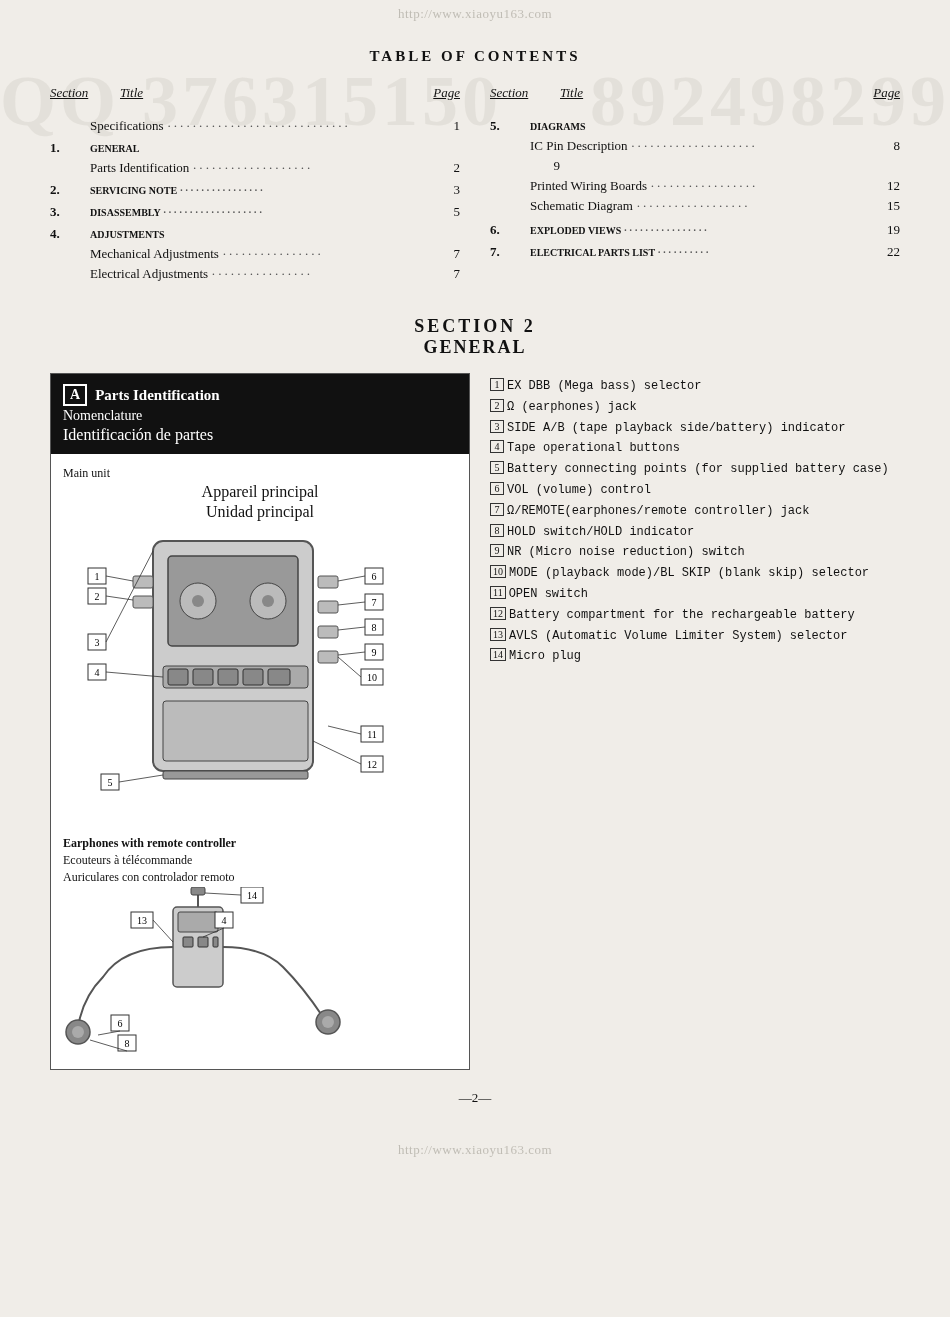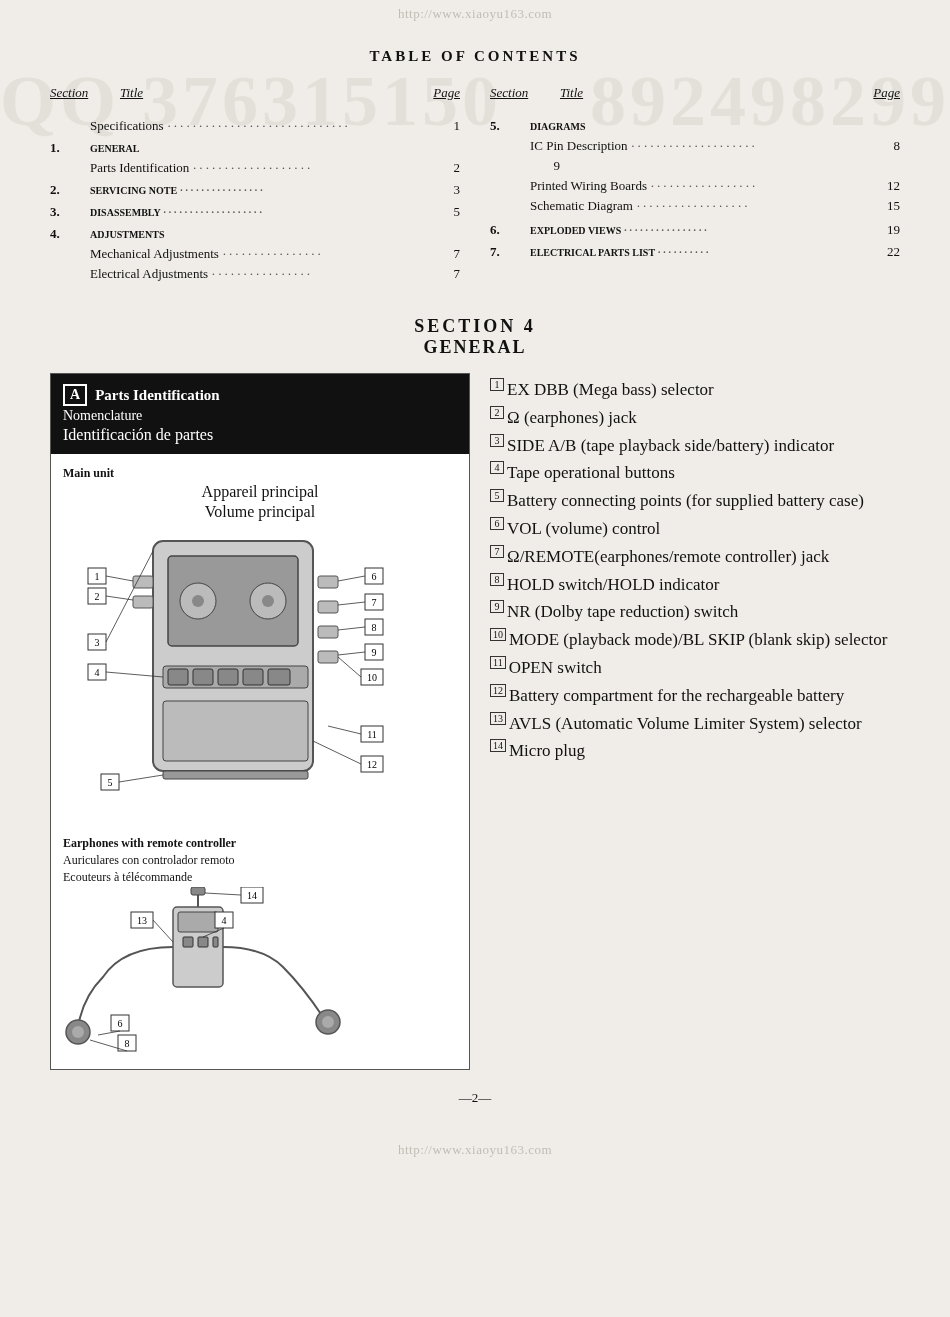--- a/index.html
+++ b/index.html
@@ -175,21 +175,21 @@
     .parts-diagram-header .header-title {
       font-size: 15px;
       font-weight: bold;
     }
 
     .parts-diagram-body {
       padding: 12px;
     }
 
     .main-unit-label {
-      font-weight: bold;
+      font-weight: normal;
       font-size: 12px;
       margin-bottom: 2px;
     }
 
     .main-unit-label-sub {
       font-size: 16px;
       margin-bottom: 2px;
       text-align: center;
     }
 
@@ -228,22 +228,23 @@
       display: inline-block;
       padding: 0 2px;
       font-size: 10px;
       min-width: 14px;
       text-align: center;
       margin-right: 3px;
     }
 
     .parts-list-text {
       flex: 1;
-      font-size: 17px;
+      font-size: 12px;
       line-height: 1.4;
+      font-family: Liberation Mono, monospace;
     }
 
     .page-number {
       text-align: center;
       font-size: 13px;
       margin-top: 20px;
       margin-bottom: 10px;
     }
 
     .inline-dots {
@@ -357,41 +358,41 @@
 
       <div class="toc-entry" style="margin-top:6px;">
         <span class="toc-section-num" style="font-weight:bold;">7.</span>
         <span class="toc-title-text toc-title-bold">ELECTRICAL  PARTS  LIST <span class="inline-dots">··········</span></span>
         <span class="toc-page-num">22</span>
       </div>
     </div>
   </div>
 
   <div class="section-heading">
-    <div class="section-heading-title">SECTION  4</div>
+    <div class="section-heading-title">SECTION  2</div>
     <div class="section-heading-sub">GENERAL</div>
   </div>
 
   <div class="parts-section">
 
     <div class="parts-diagram-box">
 
       <div class="parts-diagram-header">
         <div style="display:flex;align-items:center;">
           <span class="letter-a" style="border:2px solid #fff;padding:1px 5px;font-weight:bold;font-size:14px;margin-right:8px;">A</span>
           <span class="header-title" style="font-size:15px;font-weight:bold;">Parts Identification</span>
         </div>
         <div style="font-size:14px;margin-top:2px;">Nomenclature</div>
         <div style="font-size:16px;margin-top:2px;">Identificación de partes</div>
       </div>
 
       <div class="parts-diagram-body">
         <div class="main-unit-label">Main unit</div>
         <div class="main-unit-label-sub">Appareil principal</div>
-        <div class="main-unit-label-sub">Volume principal</div>
+        <div class="main-unit-label-sub">Unidad principal</div>
 
         <div style="position:relative;width:380px;height:280px;margin:5px 0;">
           <svg viewBox="0 0 380 280" width="380" height="280">
 
             <rect x="90" y="15" width="160" height="230" rx="10" ry="10" fill="#ccc" stroke="#555" stroke-width="2"></rect>
 
             <rect x="105" y="30" width="130" height="90" rx="4" fill="#999" stroke="#444" stroke-width="1.5"></rect>
 
             <circle cx="135" cy="75" r="18" fill="#bbb" stroke="#444" stroke-width="1"></circle>
             <circle cx="205" cy="75" r="18" fill="#bbb" stroke="#444" stroke-width="1"></circle>
@@ -461,22 +462,22 @@
             <line x1="298" y1="208" x2="265" y2="200" stroke="#333" stroke-width="0.8"></line>
 
             <rect x="298" y="230" width="22" height="16" fill="white" stroke="#333" stroke-width="1"></rect>
             <text x="309" y="242" text-anchor="middle" font-size="10" fill="#000">12</text>
             <line x1="298" y1="238" x2="250" y2="215" stroke="#333" stroke-width="0.8"></line>
           </svg>
         </div>
 
         <div class="earphones-section">
           <div class="earphones-label">Earphones with remote controller</div>
+          <div class="earphones-label-sub">Ecouteurs à télécommande</div>
           <div class="earphones-label-sub">Auriculares con controlador remoto</div>
-          <div class="earphones-label-sub">Ecouteurs à télécommande</div>
 
           <div style="position:relative;width:380px;height:170px;">
             <svg viewBox="0 0 380 170" width="380" height="170">
 
               <rect x="110" y="20" width="50" height="80" rx="4" fill="#ccc" stroke="#555" stroke-width="1.5"></rect>
               <rect x="115" y="25" width="40" height="20" rx="2" fill="#aaa" stroke="#444" stroke-width="1"></rect>
               <rect x="120" y="50" width="10" height="10" rx="1" fill="#888" stroke="#333" stroke-width="1"></rect>
               <rect x="135" y="50" width="10" height="10" rx="1" fill="#888" stroke="#333" stroke-width="1"></rect>
               <rect x="150" y="50" width="5" height="10" rx="1" fill="#888" stroke="#333" stroke-width="1"></rect>
 
@@ -547,21 +548,21 @@
         <div class="parts-list-item">
           <span class="parts-list-num-box">7</span>
           <span class="parts-list-text">Ω/REMOTE(earphones/remote controller) jack</span>
         </div>
         <div class="parts-list-item">
           <span class="parts-list-num-box">8</span>
           <span class="parts-list-text">HOLD switch/HOLD indicator</span>
         </div>
         <div class="parts-list-item">
           <span class="parts-list-num-box">9</span>
-          <span class="parts-list-text">NR (Dolby tape reduction) switch</span>
+          <span class="parts-list-text">NR (Micro noise reduction) switch</span>
         </div>
         <div class="parts-list-item">
           <span class="parts-list-num-box">10</span>
           <span class="parts-list-text">MODE (playback mode)/BL SKIP (blank skip) selector</span>
         </div>
         <div class="parts-list-item">
           <span class="parts-list-num-box">11</span>
           <span class="parts-list-text">OPEN switch</span>
         </div>
         <div class="parts-list-item">

